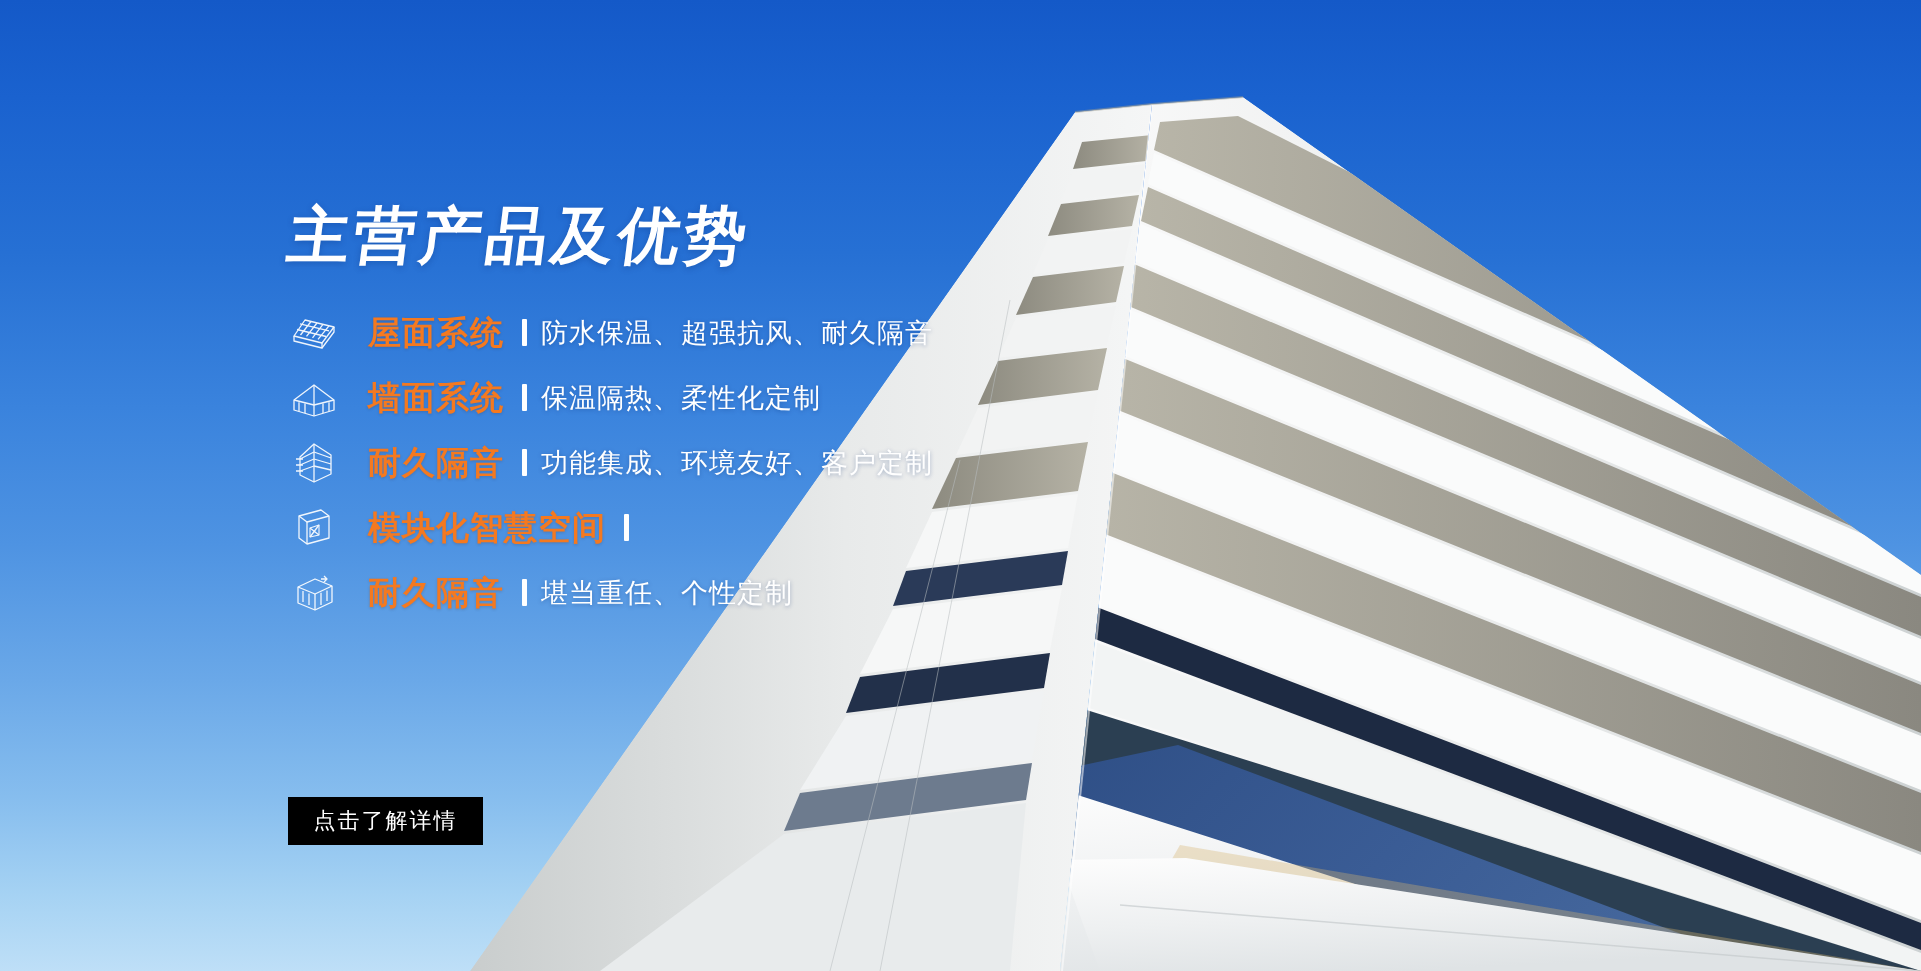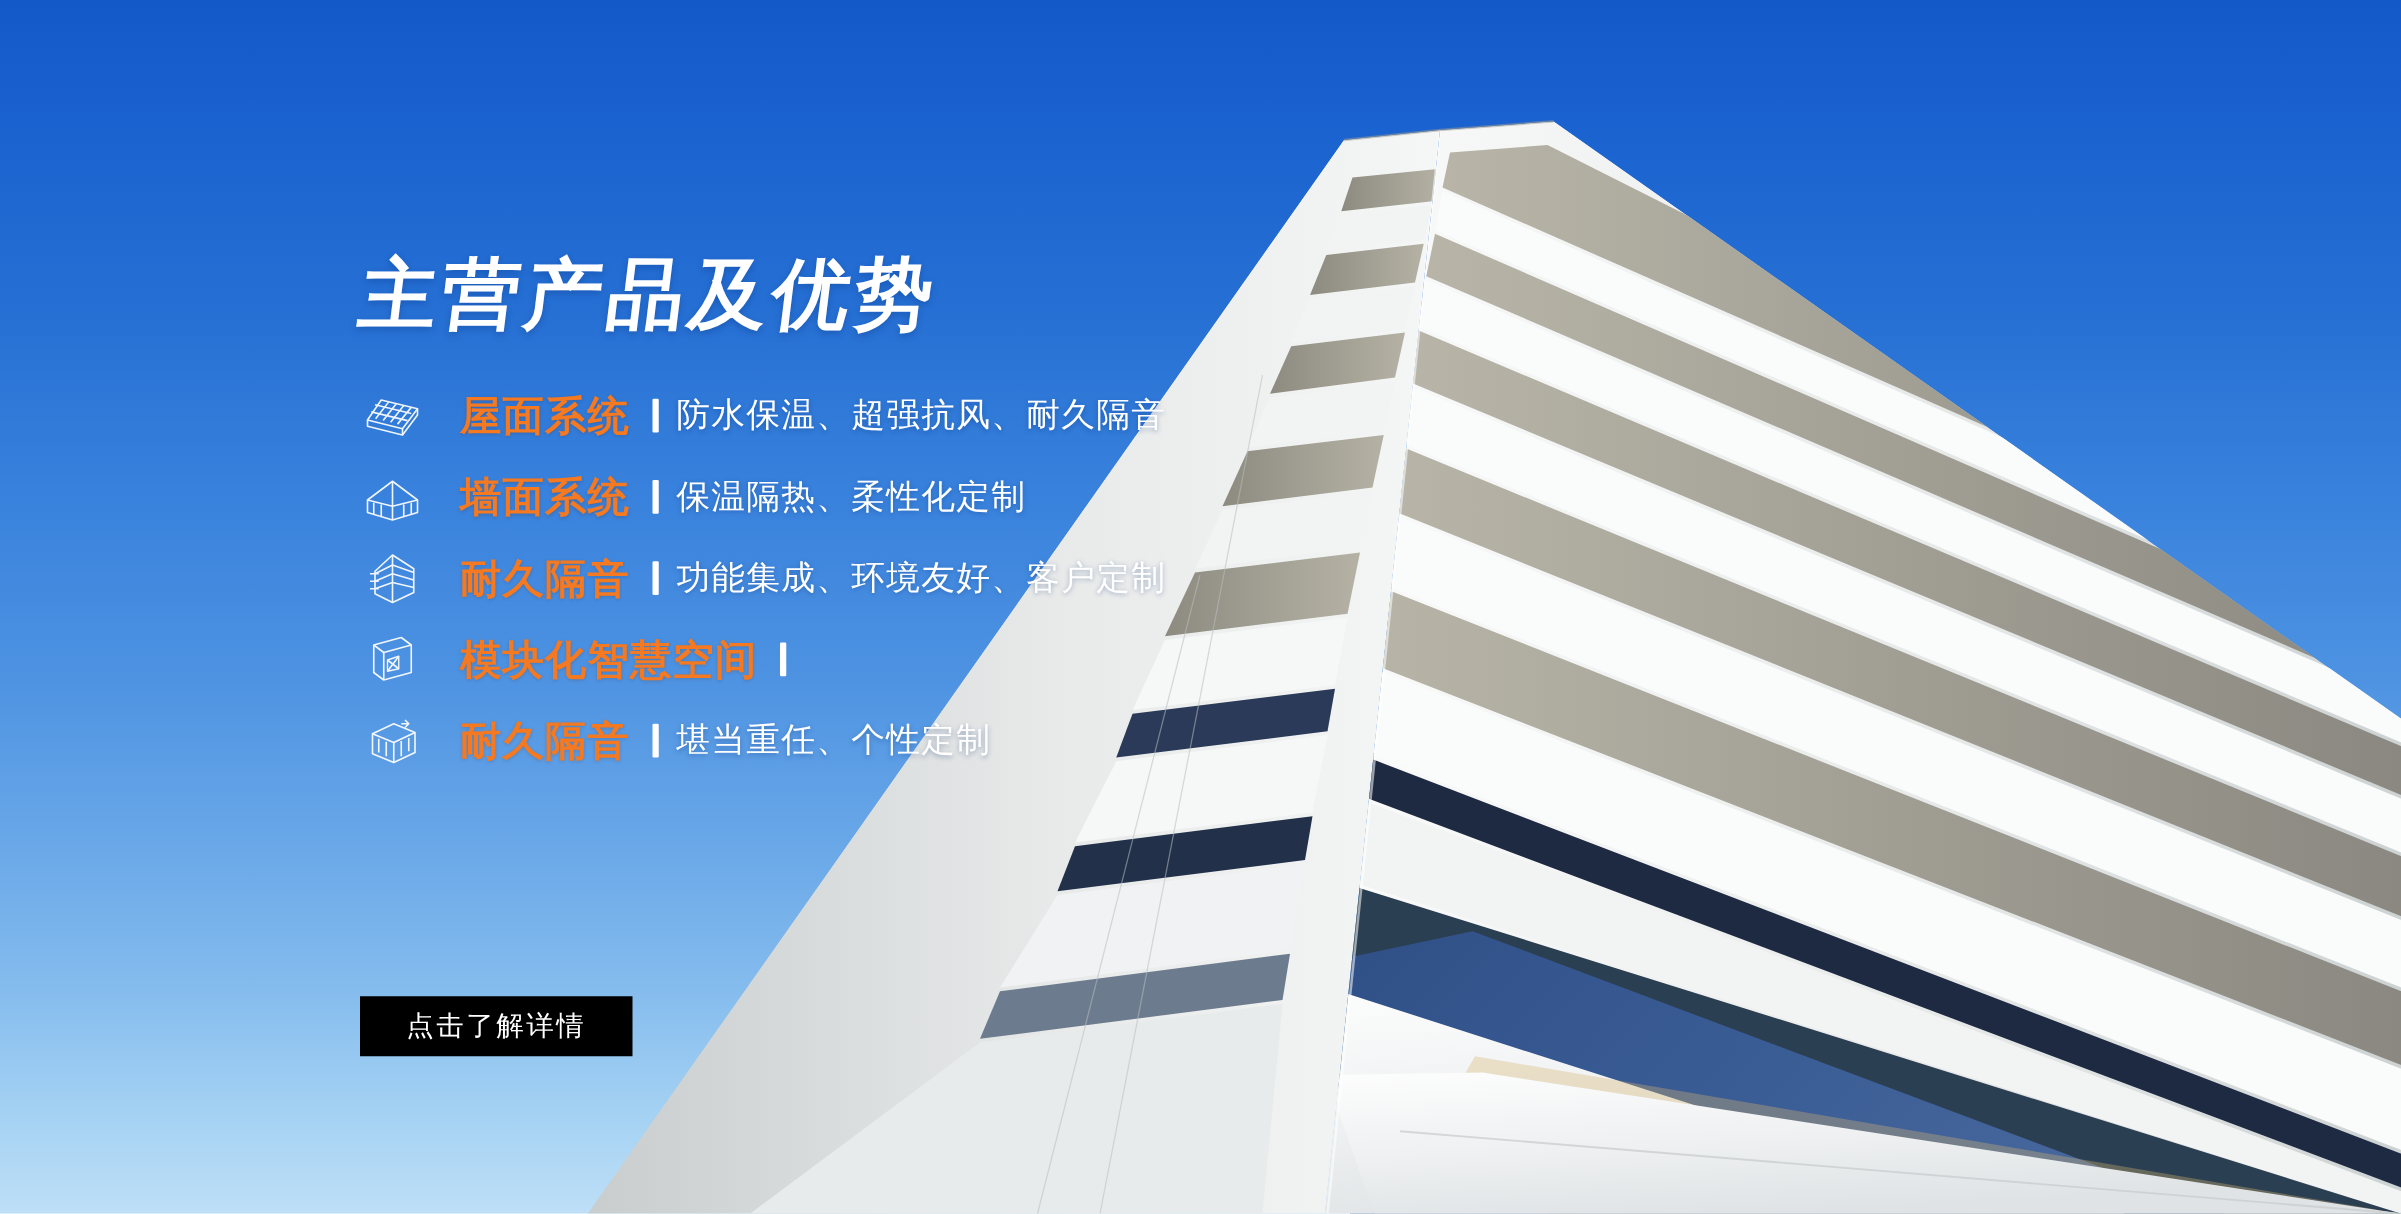--- a/index.html
+++ b/index.html
@@ -105,21 +105,21 @@
     letter-spacing: 1px;
     white-space: nowrap;
     line-height: 1;
     font-family: "DejaVu Sans", "Liberation Sans", sans-serif;
     text-shadow: 0 1px 4px rgba(0,40,110,0.35);
   }
 
   .cta-button {
     position: absolute;
     left: 288px; top: 797px;
-    width: 218px; height: 48px;
+    width: 195px; height: 48px;
     background: #000000;
     color: #ffffff;
     border: none;
     font-size: 22px;
     letter-spacing: 2px;
     font-family: "DejaVu Sans", "Liberation Sans", sans-serif;
     cursor: pointer;
     display: flex;
     align-items: center;
     justify-content: center;

